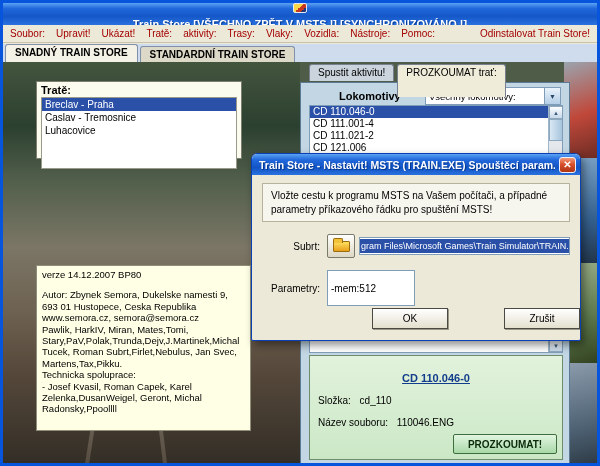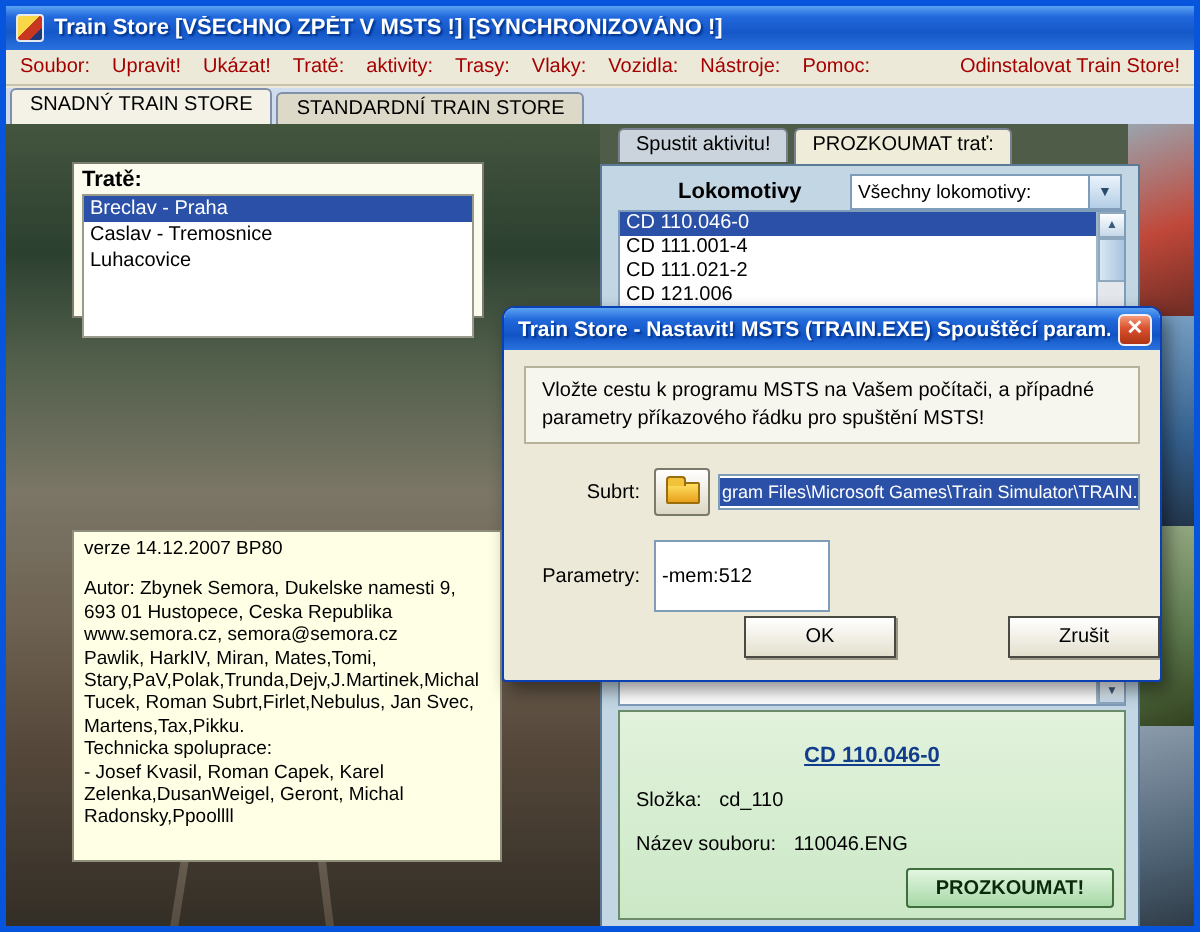--- a/index.html
+++ b/index.html
@@ -5,36 +5,36 @@
   * { margin:0; padding:0; box-sizing:border-box; }
   html,body { width:600px; height:466px; }
   body { font-family:"Liberation Sans", sans-serif; background:#6a6a6a; }
 
   .window { position:relative; width:600px; height:466px; background:#ECE9D8;
             border:3px solid #0855DD; overflow:hidden; }
 
   
   .titlebar { position:absolute; top:0; left:0; right:0; height:22px;
     background:linear-gradient(to bottom,#5AA2F2 0%,#2168DC 25%,#1557C8 60%,#2A72E0 100%);
-    display:flex; align-items:center; padding:0 5px; gap:5px; }
+    display:flex; align-items:center; padding:0 5px; gap:5px;flex-direction:column; }
   .app-icon { width:14px; height:14px; border:1px solid #E8E8F0; border-radius:2px;
     background:linear-gradient(135deg,#F8D848 0 45%,#C83820 45% 75%,#203878 75% 100%); }
   .title-text { color:#fff; font-weight:bold; font-size:11px; white-space:nowrap;
     text-shadow:1px 1px 1px #00348C; overflow:hidden; }
 
   
   .menubar { position:absolute; top:22px; left:0; right:0; height:18px; background:#ECE9D8;
     border-bottom:1px solid #C8C2AC; display:flex; align-items:center; padding:0 7px;
     gap:11px; font-size:10px; color:#A40000; }
   .menu-item { white-space:nowrap; cursor:default; }
   .menu-spacer { flex:1; }
 
   
   .tabrow { position:absolute; top:41px; left:0; right:0; height:18px; background:#CFDCEE;
-    display:flex; align-items:flex-end; padding-left:2px; gap:2px; }
+    display:flex; align-items:flex-end; padding-left:2px; gap:2px;font-weight:bold; }
   .tab { font-size:10px; padding:2px 9px 1px; border:1px solid #8090A8; border-bottom:none;
     background:#DDD9C8; border-radius:3px 3px 0 0; height:16px; white-space:nowrap; }
   .tab.active { background:#F4F2E6; height:18px; }
 
   
   .content { position:absolute; top:59px; left:0; right:0; bottom:0; overflow:hidden;
     background:#4F5C47; }
   .photo-left { position:absolute; left:0; top:0; width:297px; height:100%;
     background:linear-gradient(to bottom,#44553E 0%,#2C4030 16%,#53604C 30%,#7B7666 46%,
       #6E6252 62%,#584A3C 76%,#332E26 100%); }
@@ -62,21 +62,21 @@
     background:#FFFFE6; border:1px solid #8E8E7A; font-size:9.5px; line-height:1.2;
     padding:3px 5px; color:#000; overflow:hidden; }
   .info-version { margin-bottom:9px; }
   .info-para { margin-bottom:0; }
   .info-gap { margin-top:6px; }
 
   
   .right-tabs { position:absolute; left:306px; top:2px; display:flex; gap:3px; z-index:6; }
   .rtab { font-size:10px; padding:2px 8px 1px; border:1px solid #76808E; border-bottom:none;
     border-radius:3px 3px 0 0; background:#CBD4DC; height:17px; white-space:nowrap; }
-  .rtab.active { background:#EFEDD9; height:18px; font-weight:normal;text-align:center; }
+  .rtab.active { background:#EFEDD9; height:33px; font-weight:normal;text-align:center; }
 
   
   .right-panel { position:absolute; left:297px; top:20px; width:270px; height:383px;
     background:#C2D6E4; border:1px solid #5A7A96; }
   .loco-row { position:absolute; left:8px; top:4px; right:8px; height:18px;
     display:flex; align-items:center; }
   .loco-label { font-weight:bold; font-size:11px; margin-left:30px; }
   .combo { margin-left:auto; width:136px; height:18px; background:#fff;
     border:1px solid #7F9DB9; display:flex; align-items:center; font-size:9.5px;
     padding-left:3px; white-space:nowrap; overflow:hidden; }

